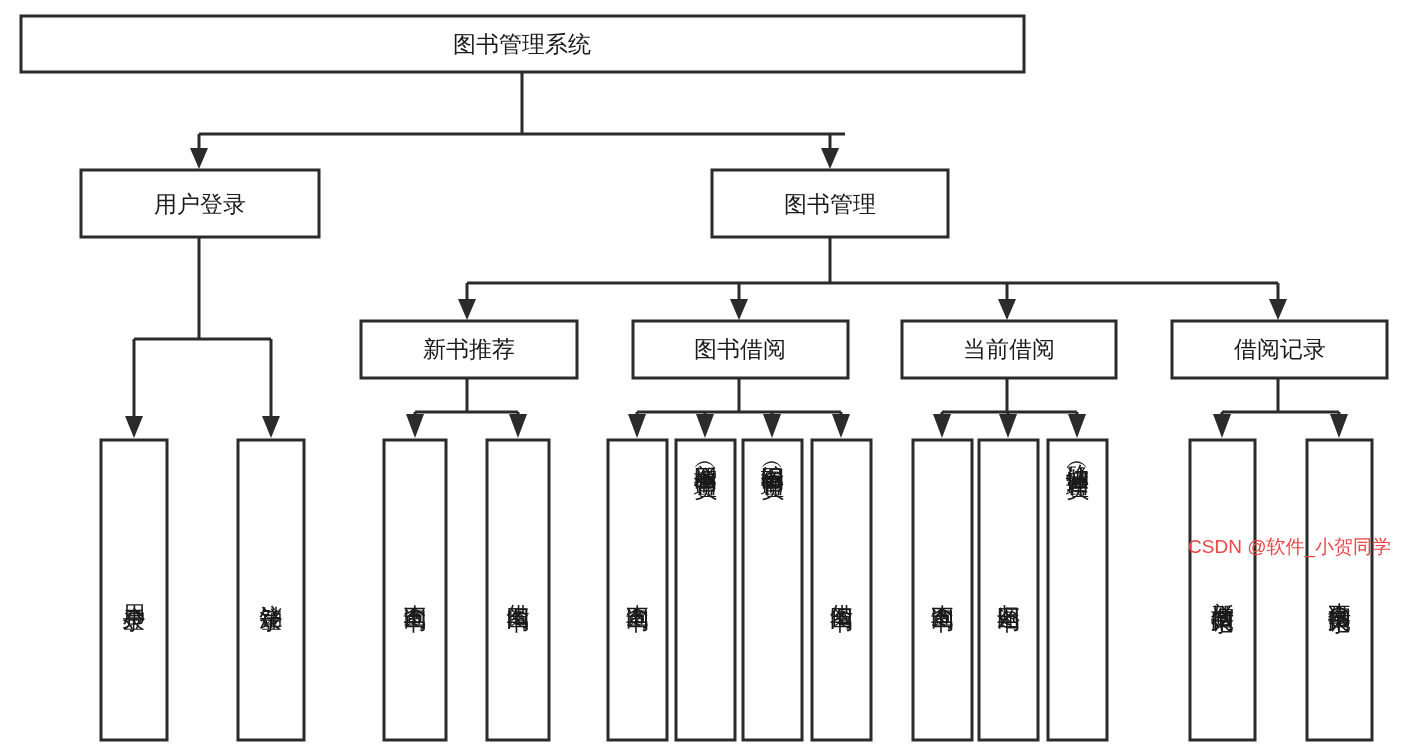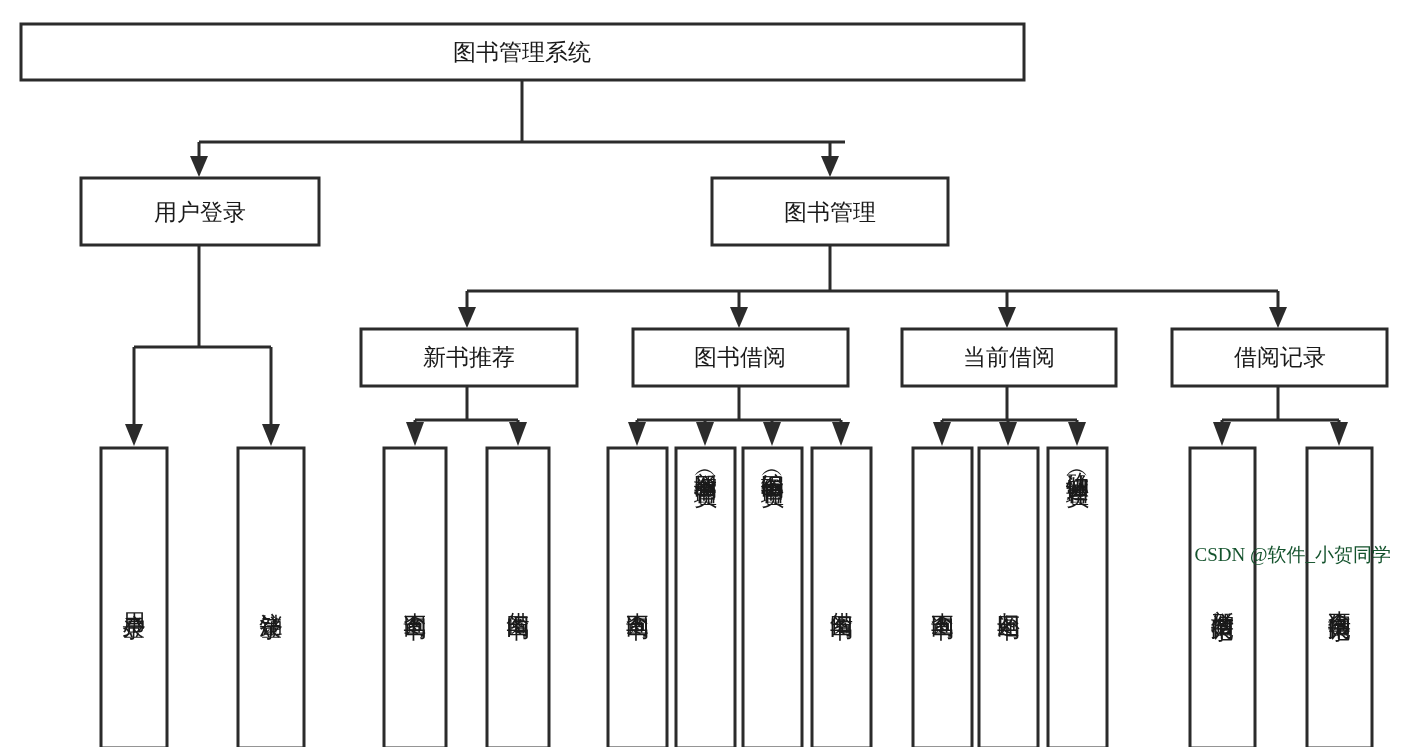--- a/index.html
+++ b/index.html
@@ -10,21 +10,21 @@
   body {
     width: 1405px;
     height: 747px;
     overflow: hidden;
     font-family: "DejaVu Sans", "Liberation Sans", sans-serif;
     position: relative;
   }
   #diagram-root {
     position: absolute;
     left: 0;
-    top: 12px;
+    top: 4px;
     width: 1405px;
     height: 562px;
   }
   svg.flow {
     display: block;
     width: 1405px;
     height: 747px;
   }
   .node-box {
     fill: #ffffff;
@@ -63,23 +63,23 @@
     line-height: 1.18;
     letter-spacing: 2px;
     color: #1a1a1a;
     white-space: nowrap;
     text-align: center;
   }
   #watermark {
     position: absolute;
     right: 14px;
     bottom: 6px;
-    font-family: Liberation Serif, serif;
+    font-family: Liberation Sans, sans-serif;
     font-size: 19px;
-    color: #14532d;
+    color: #ef4444;
     white-space: nowrap;
     user-select: none;
     padding-left: 21px;
   }
 </style>
 </head>
 <body>
 
 <div id="diagram-root">
 

